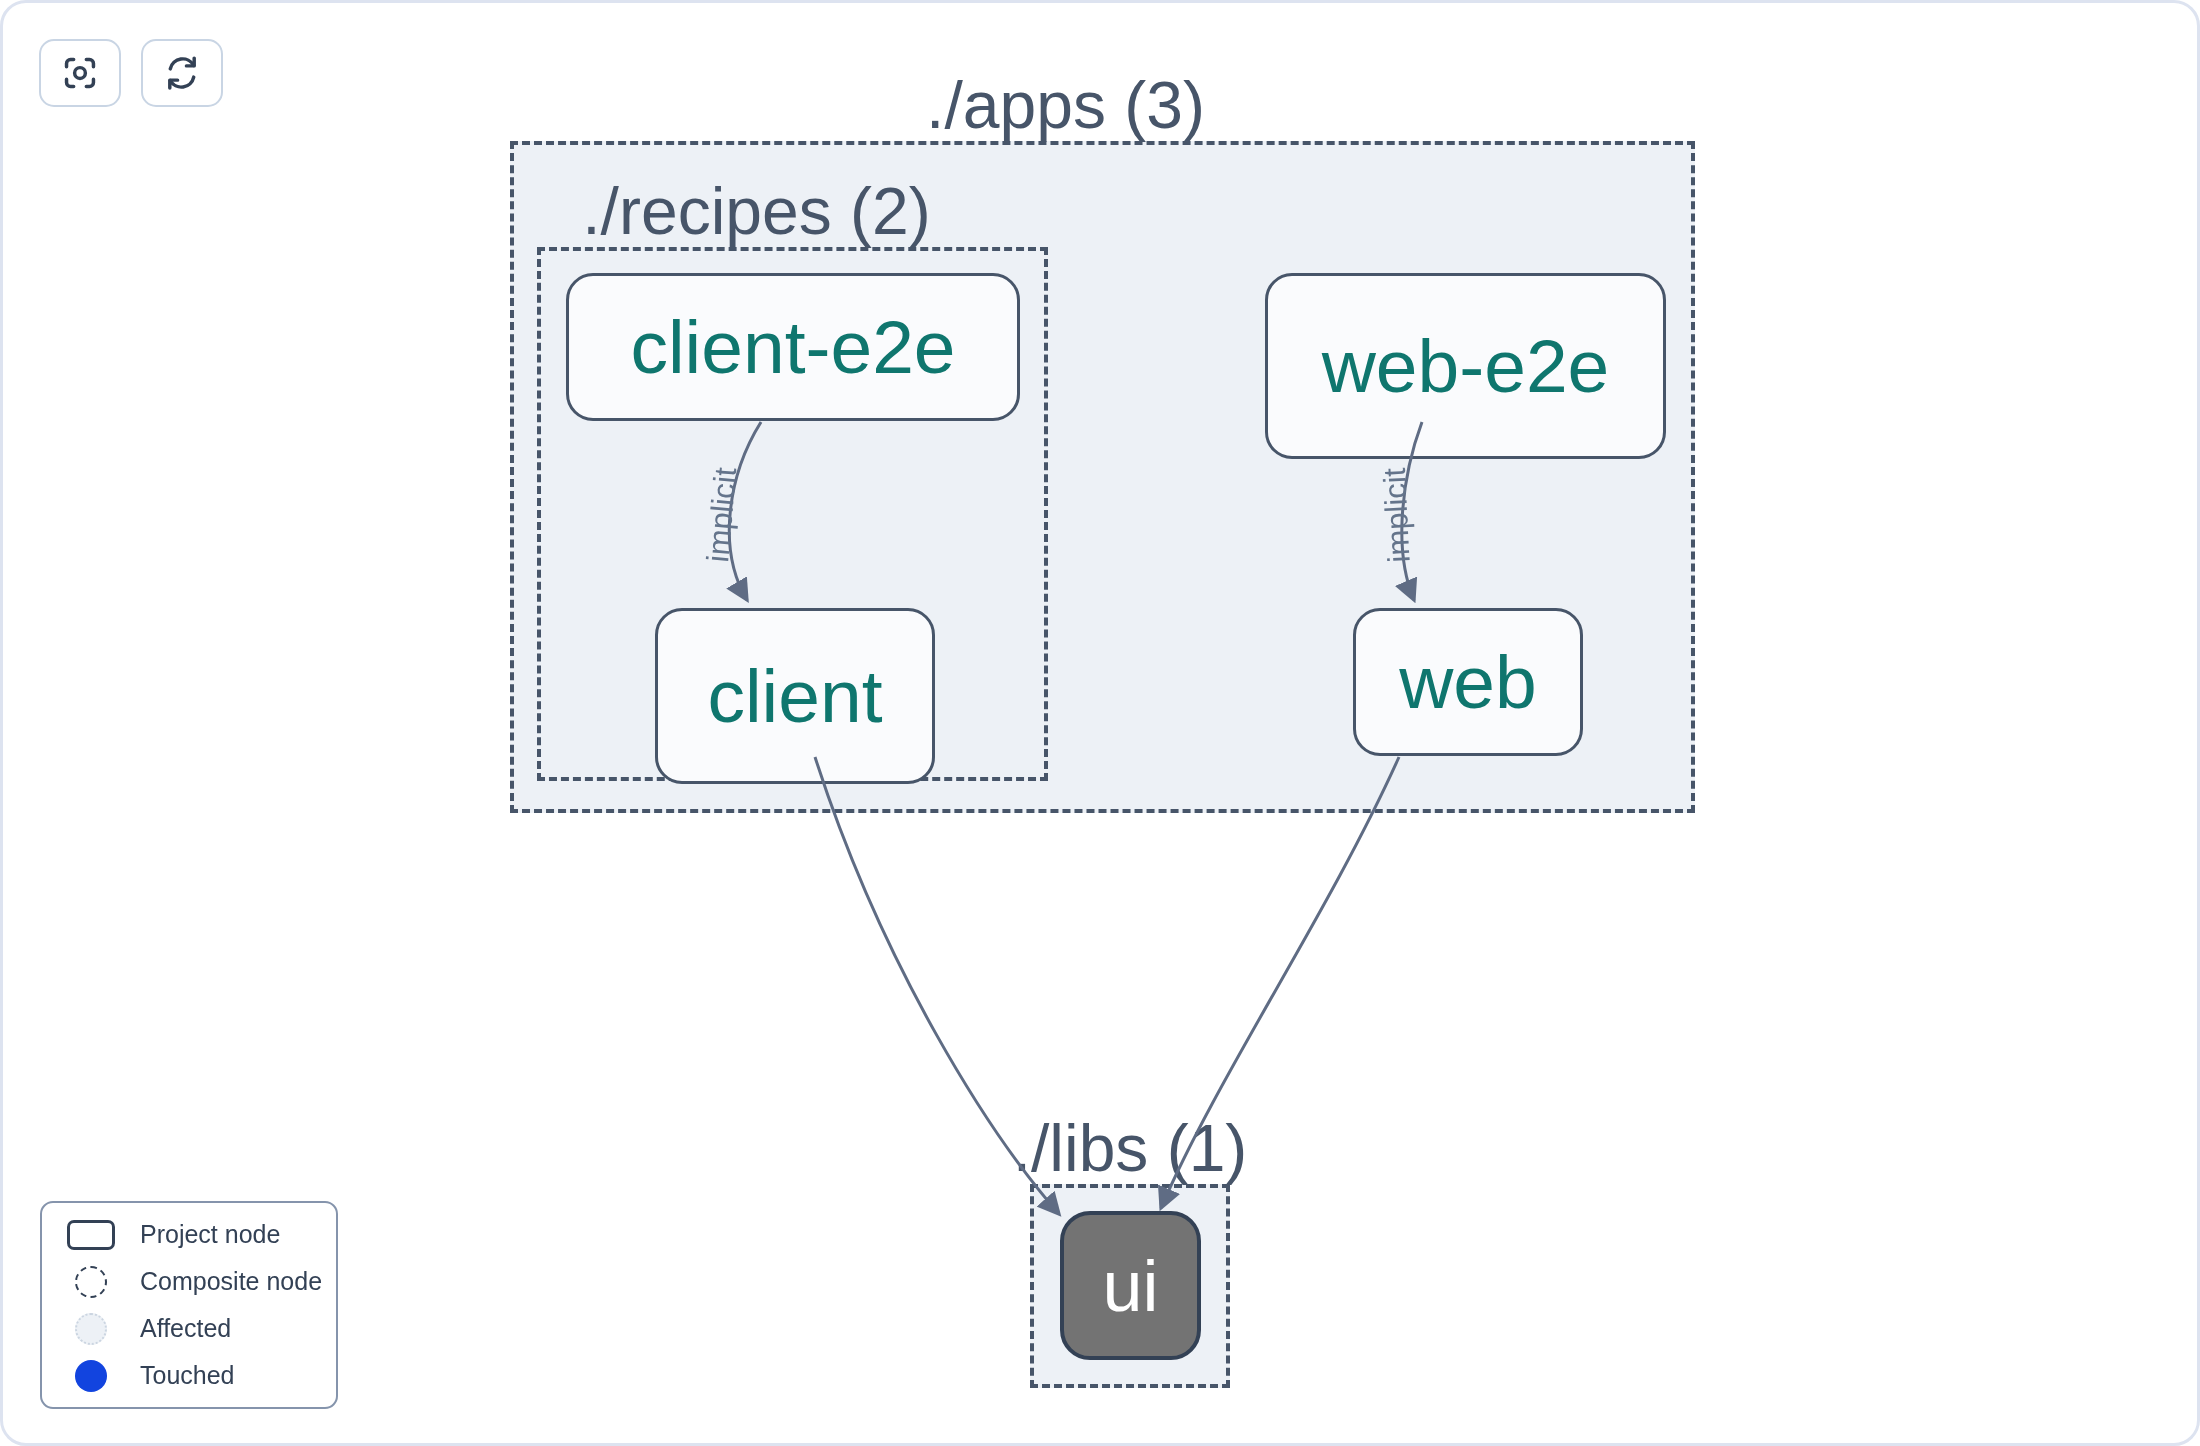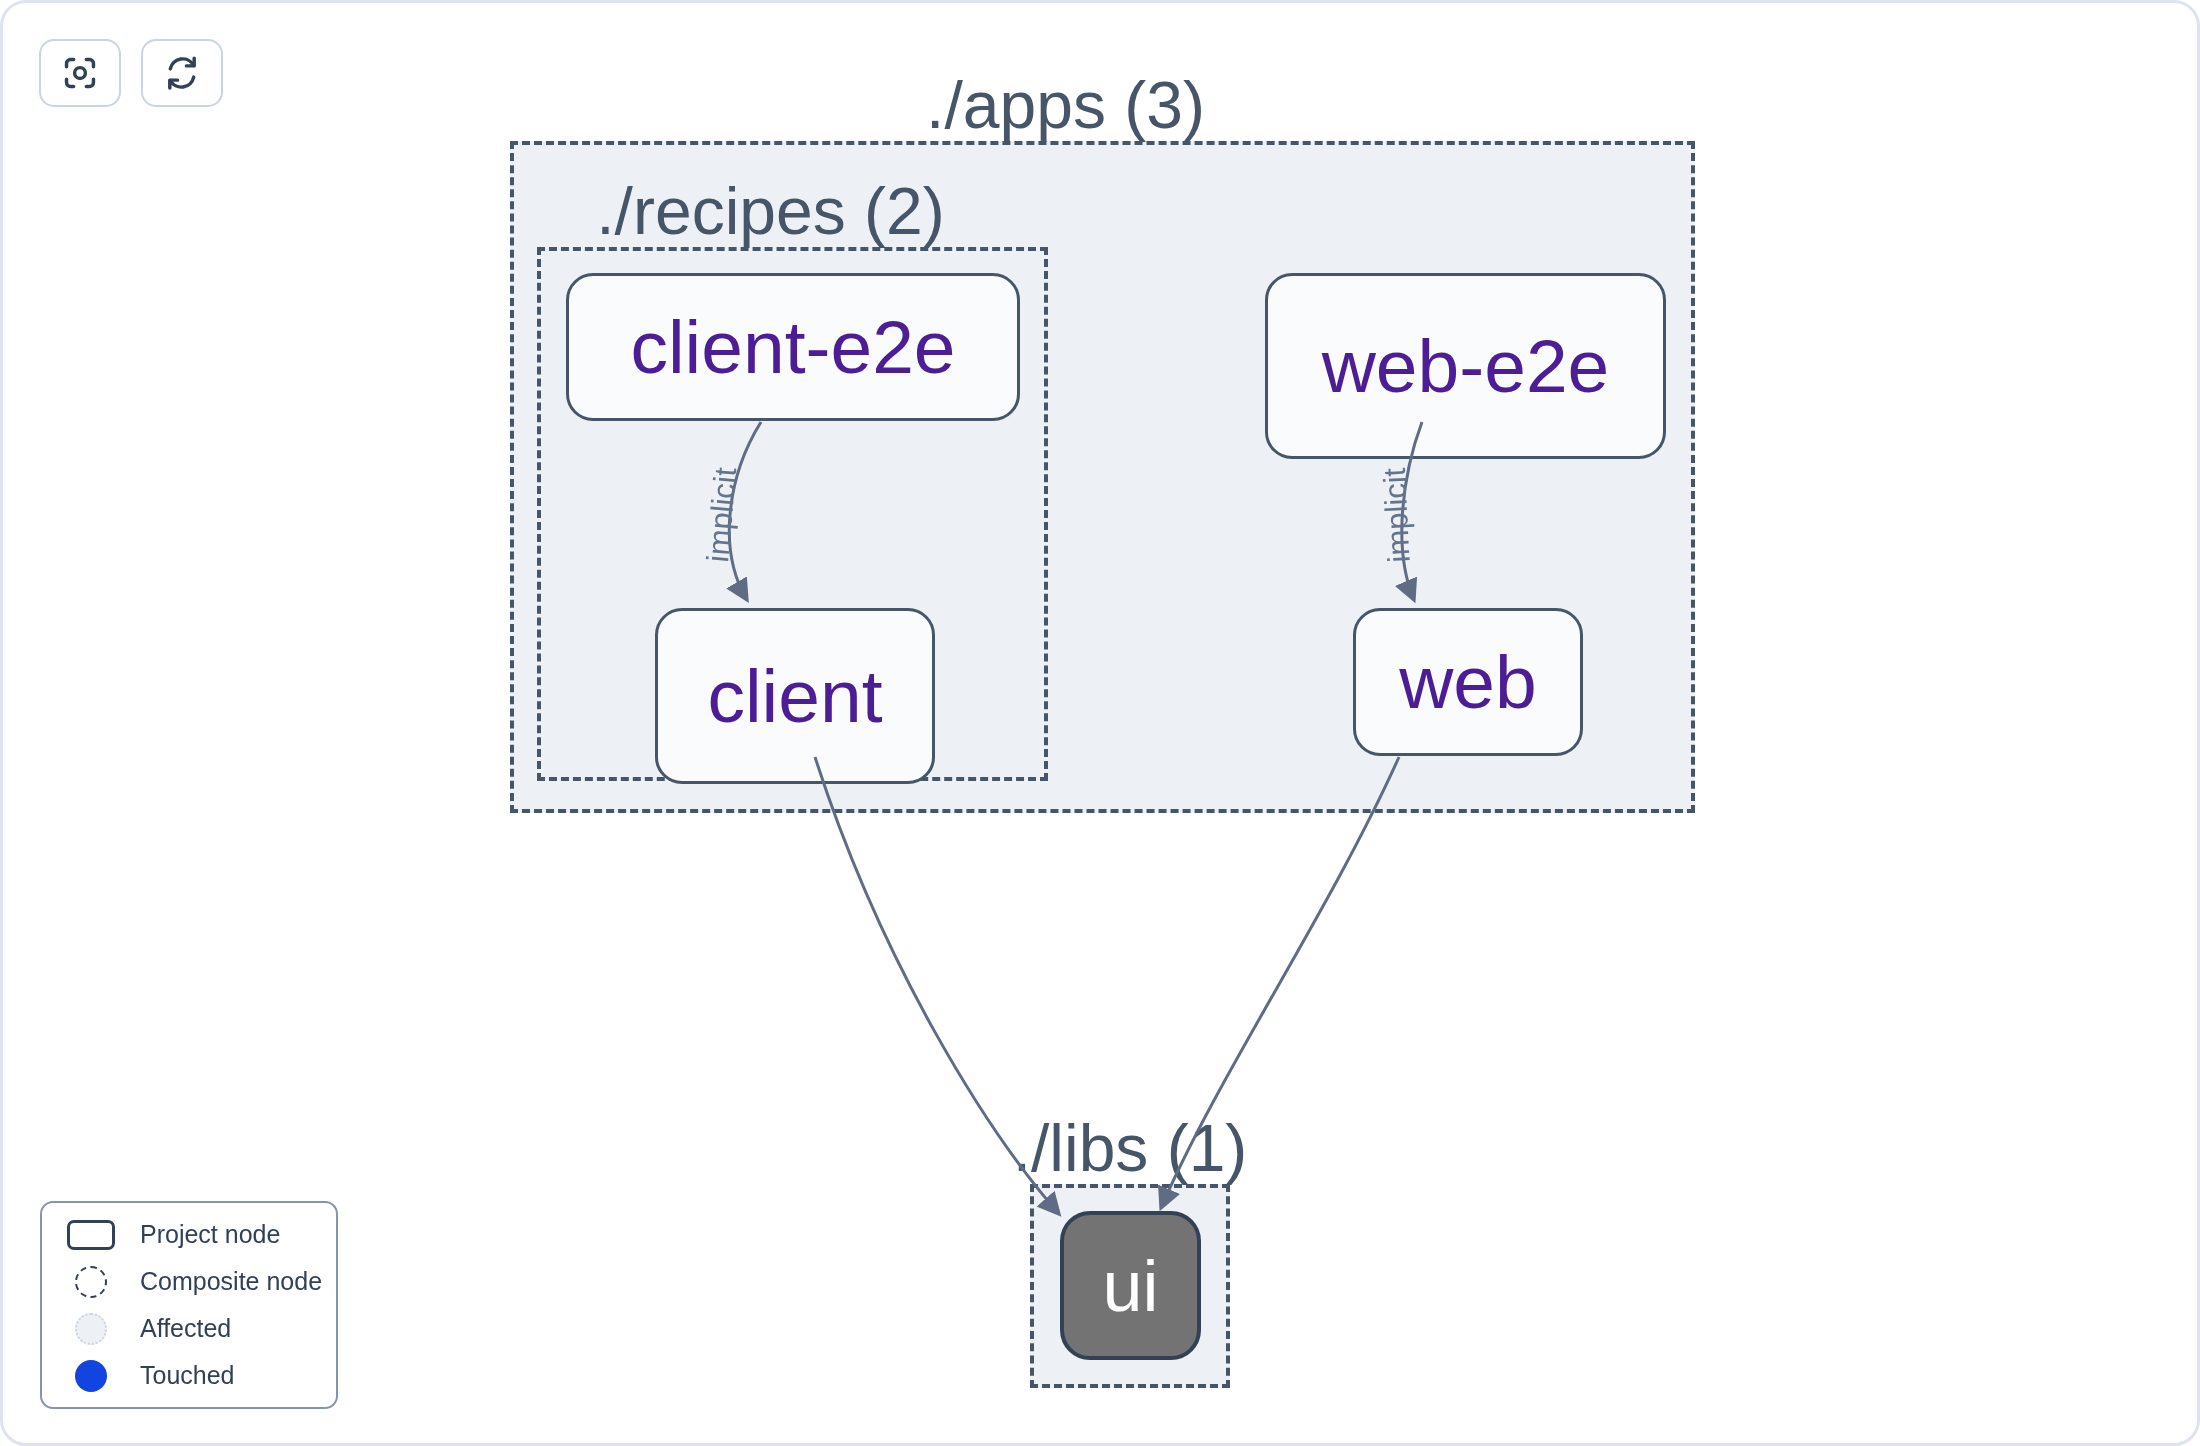--- a/index.html
+++ b/index.html
@@ -24,28 +24,28 @@
   .group { position:absolute; border:4px dashed #475569; background:#edf1f6; }
   .group.nested { background:transparent; }
   .group-title {
     position:absolute; top:-73px; white-space:nowrap;
     font-size:66px; line-height:1; color:#475569;
   }
   #group-apps    { left:507px;  top:138px;  width:1185px; height:672px; }
   #group-recipes { left:534px;  top:244px;  width:511px;  height:534px; }
   #group-libs    { left:1027px; top:1181px; width:200px;  height:204px; }
   #group-apps    > .group-title { left:calc(50% - 37px); transform:translateX(-50%); }
-  #group-recipes > .group-title { left:calc(50% - 36px); transform:translateX(-50%);margin-left:14px; }
+  #group-recipes > .group-title { left:calc(50% - 36px); transform:translateX(-50%); }
   #group-libs    > .group-title { left:50%; transform:translateX(-50%); }
 
   
   .node {
     position:absolute; background:#fafbfd; border:3px solid #475569; border-radius:27px;
     display:flex; align-items:center; justify-content:center;
-    font-size:75px; color:#4c1d95; cursor:pointer;
+    font-size:75px; color:#0f766e; cursor:pointer;
   }
   #node-client-e2e { left:563px;  top:270px; width:454px; height:148px; }
   #node-web-e2e    { left:1262px; top:270px; width:401px; height:186px; }
   #node-client     { left:652px;  top:605px; width:280px; height:176px; }
   #node-web        { left:1350px; top:605px; width:230px; height:148px; }
   #node-ui {
     left:1057px; top:1208px; width:141px; height:149px;
     background:#737373; border:4px solid #334155; border-radius:30px;
     color:#ffffff; font-size:72px;
   }

